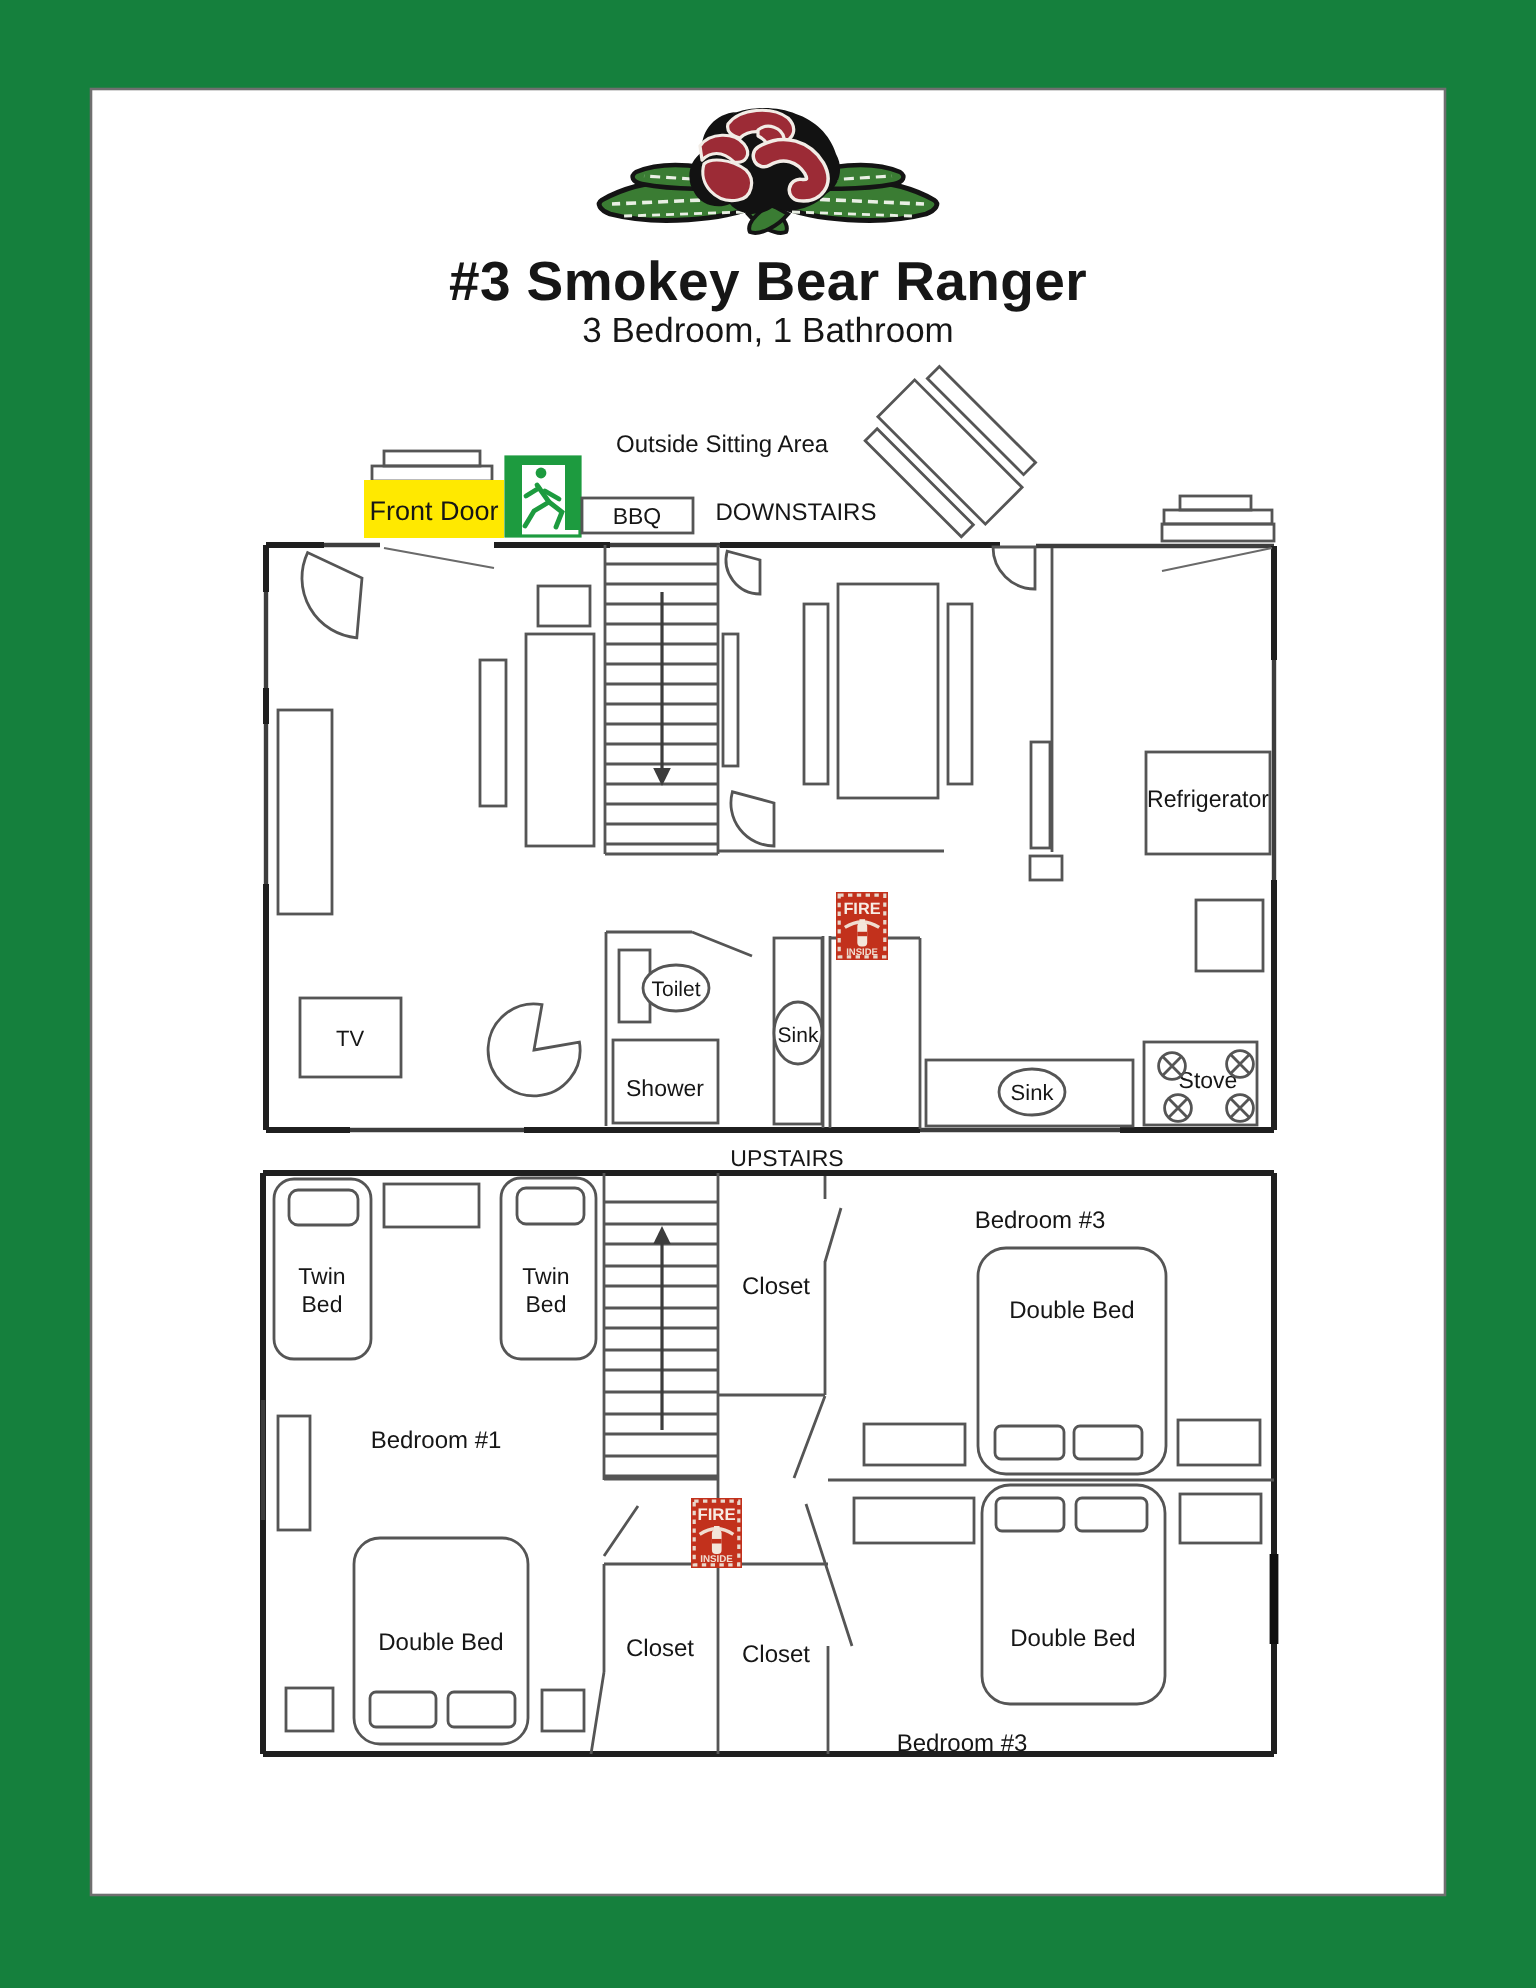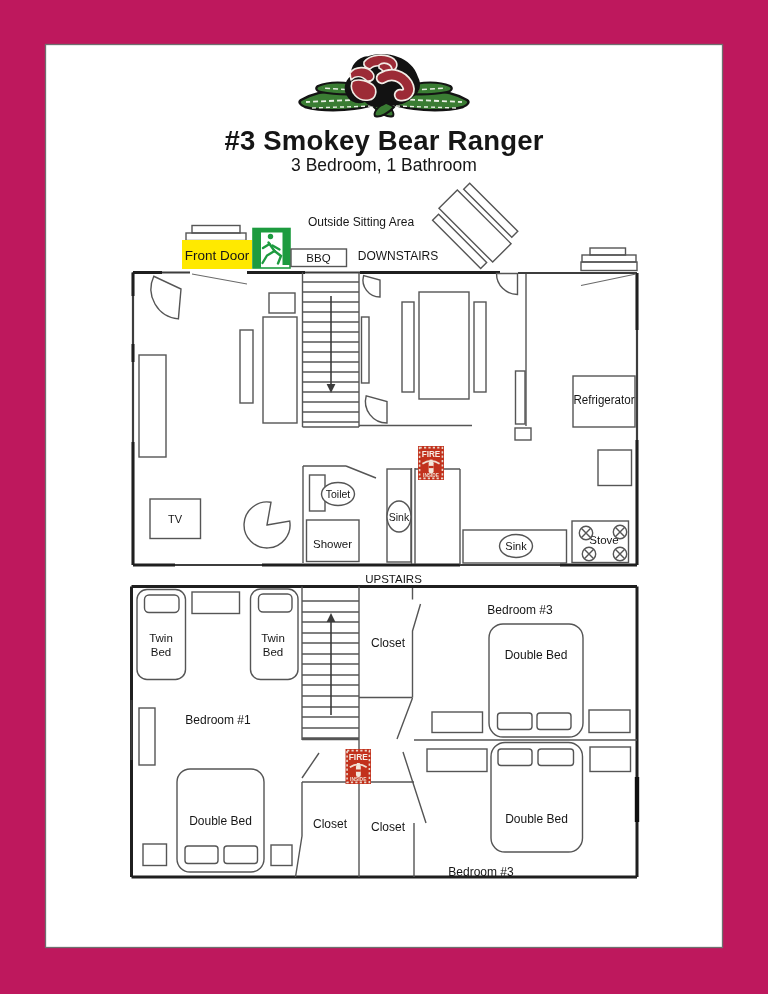--- a/index.html
+++ b/index.html
@@ -1,15 +1,15 @@
 <!DOCTYPE html>
 <html><head><meta charset="utf-8">
 <style>
 html,body{margin:0;padding:0;background:#fff;}
-#pg{position:relative;width:768px;height:994px;background:#be185d;overflow:hidden;}
+#pg{position:relative;width:768px;height:994px;background:#15803d;overflow:hidden;}
 text{font-family:"Liberation Sans",sans-serif;fill:#161616;}
 .w{stroke:#3d3d3d;stroke-width:2.2;fill:none;}
 .wd{stroke:#1f1f1f;stroke-width:3;fill:none;}
 .f{stroke:#555;stroke-width:1.4;fill:#fff;}
 .fn{stroke:#555;stroke-width:1.4;fill:none;}
 .thin{stroke:#6a6a6a;stroke-width:1.1;fill:none;}
 </style></head><body>
 <div id="pg">
 <svg width="768" height="994" viewBox="0 0 768 994">
 <rect x="45.5" y="44.5" width="677" height="903" fill="#fff" stroke="#6f6f6f" stroke-width="1.3"></rect>

